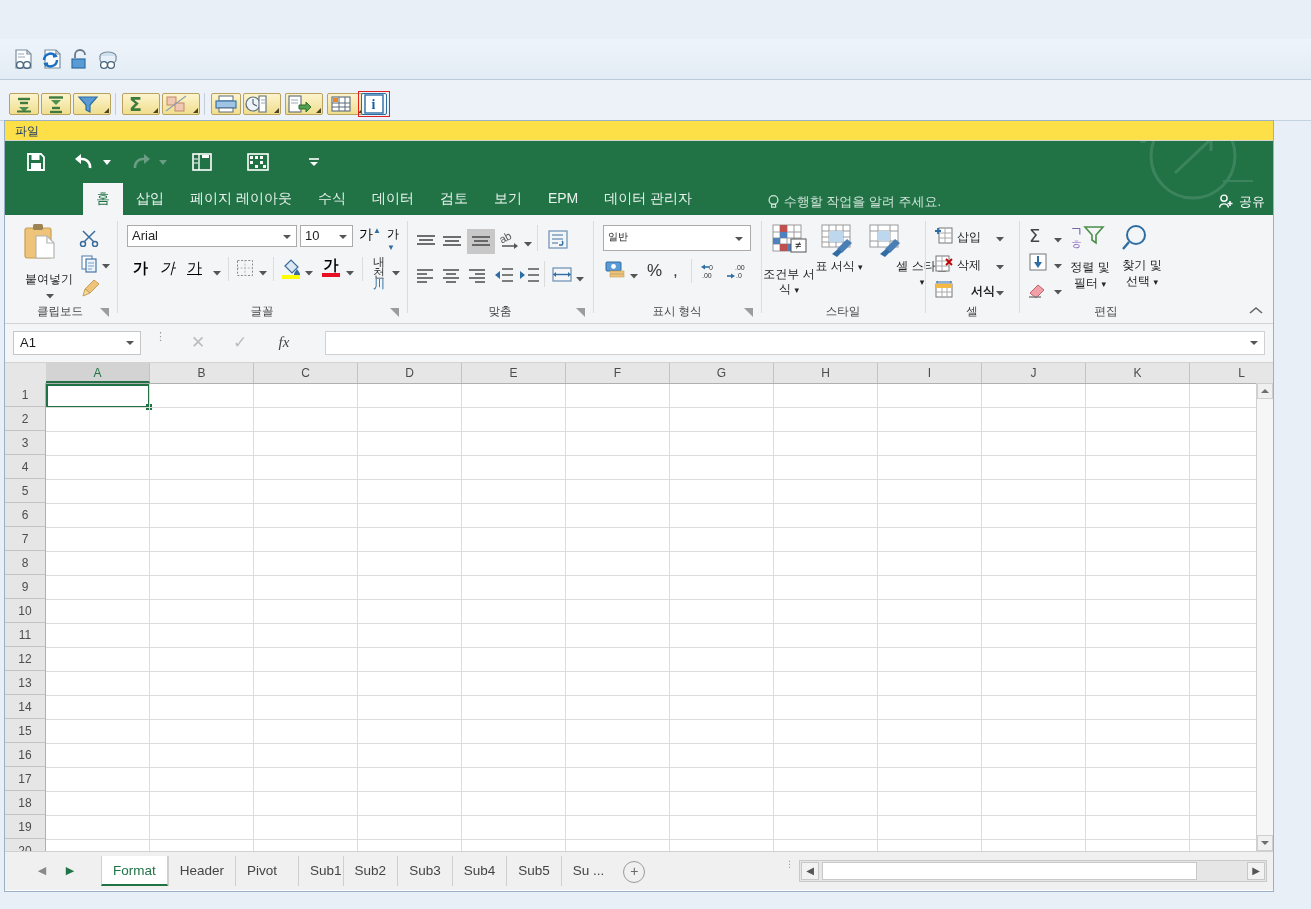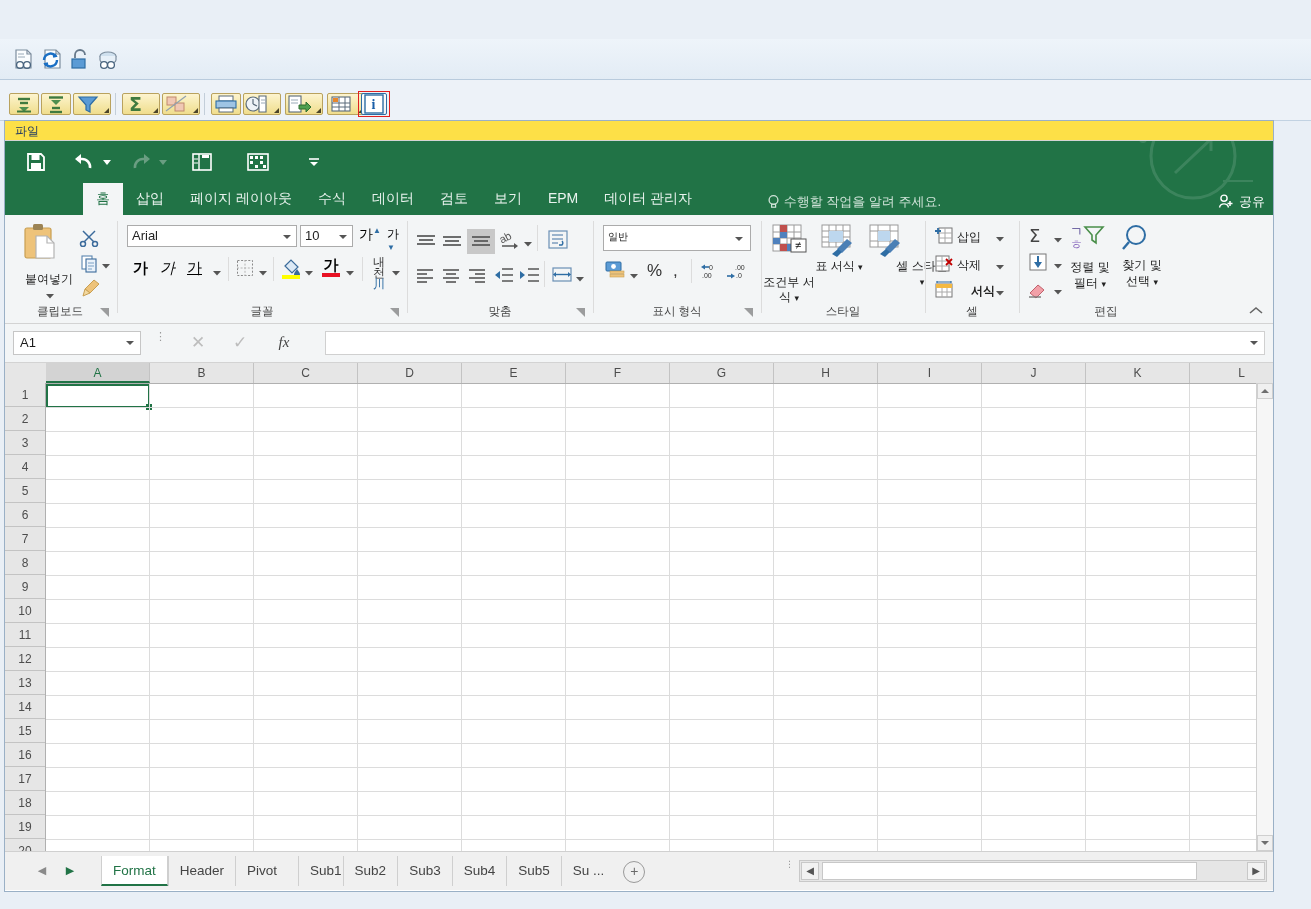--- a/index.html
+++ b/index.html
@@ -736,21 +736,21 @@
                 <line x1="11" y1="2" x2="11" y2="24"></line>
                 <line x1="23" y1="2" x2="23" y2="24"></line>
             <line x1="3" y1="8" x2="31" y2="8"></line>
                 <line x1="3" y1="18" x2="31" y2="18"></line>
               </g>
             <rect x="11" y="8" width="12" height="10" fill="#bdd7ee"></rect>
             <path d="M18 26 l10 -10 l5 4 l-10 10z" fill="#4a7fb5"></path>
             <path d="M13 31 l6 -5 l4 3 l-5 5z" fill="#2e6da4"></path>
           </svg>
         </div>
-        <div class="lbl" style="position:absolute;left:0px;top:60px;width:52px;text-align:center;line-height:15px;">
+        <div class="lbl" style="position:absolute;left:0px;top:52px;width:52px;text-align:center;line-height:15px;">
           <span>조건부 서식</span> <span style="font-size:9px">▾</span>
         </div>
         <div class="lbl" style="position:absolute;left:52px;top:44px;width:48px;text-align:center;line-height:15px;">
           <span>표 서식</span> <span style="font-size:9px">▾</span>
         </div>
         <div class="lbl" style="position:absolute;left:100px;top:44px;width:58px;text-align:center;line-height:15px;margin-left:30px;">
           <span>셀 스타일</span> <span style="font-size:9px">▾</span>
         </div>
         <div class="gl">스타일</div>
       </div>

